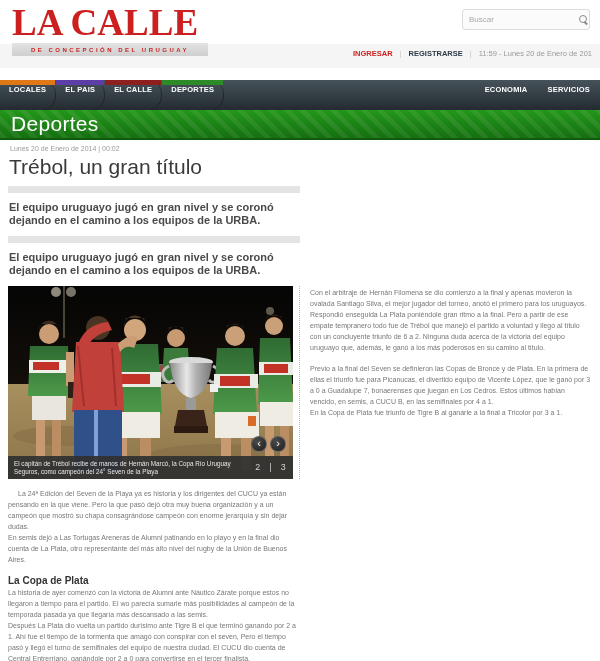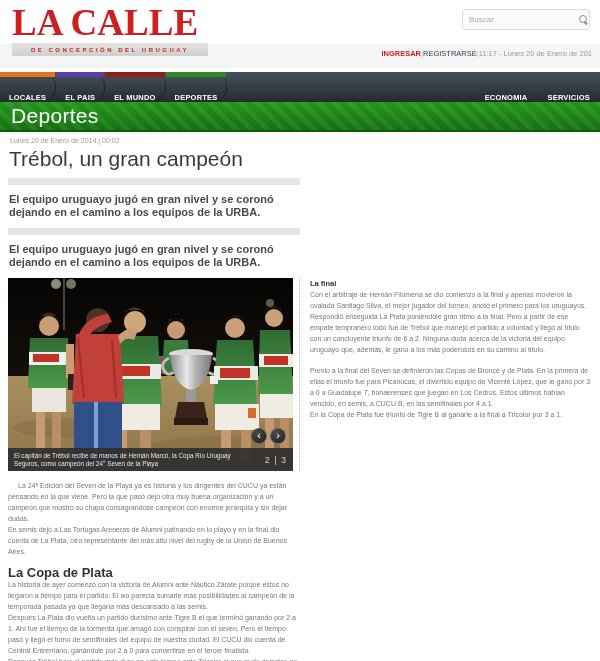--- a/index.html
+++ b/index.html
@@ -5,21 +5,21 @@
   * { margin:0; padding:0; box-sizing:border-box; }
   html,body { width:600px; }
   body {
     width:600px; height:661px; overflow:hidden;
     background:#ffffff;
     font-family:"Liberation Sans", sans-serif;
     color:#333;
   }
 
   
-  .header { position:relative; height:72px; background:#fff; }
+  .header { position:relative; height:80px; background:#fff; }
   .header-band { position:absolute; left:0; right:0; top:44px; height:24px; background:#f5f5f5; }
   .logo-block { position:absolute; left:12px; top:4px; width:196px; }
   .logo-title {
     font-family:"Liberation Serif", serif; font-weight:bold;
     font-size:37px; line-height:38px; color:#cc1f1f; letter-spacing:0px; white-space:nowrap;
   }
   .logo-subbar {
     margin-top:1px; height:13px; background:linear-gradient(#e3e3e3,#cfcfcf);
     display:flex; align-items:center; justify-content:center;
   }
@@ -39,35 +39,35 @@
   .mag-icon::before {
     content:""; position:absolute; left:0; top:0; width:6px; height:6px;
     border:1.4px solid #8a8a8a; border-radius:50%;
   }
   .mag-icon::after {
     content:""; position:absolute; left:6px; top:6px; width:4px; height:1.6px;
     background:#8a8a8a; transform:rotate(45deg); transform-origin:0 0;
   }
 
   .login-row {
-    position:absolute; right:8px; top:49px; display:flex; align-items:center; gap:0;
+    position:absolute; right:8px; top:49px; display:flex; align-items:center; gap:7px;
     font-size:7.5px; white-space:nowrap;
   }
   .login-link { color:#cc1f1f; font-weight:bold; cursor:pointer; }
-  .register-link { color:#2c3a48; font-weight:normal; cursor:pointer; }
+  .register-link { color:#2c3a48; font-weight:bold; cursor:pointer; }
   .login-sep { color:#c4c4c4; }
   .header-datetime { color:#9a9a9a; }
 
   
   .navbar {
     height:30px; background:linear-gradient(#46525a,#232b30);
     display:flex; align-items:stretch;
   }
   .nav-item {
-    position:relative; display:flex; align-items:flex-end;
+    position:relative; display:flex; align-items:flex-start;
     padding:5px 9px 0 9px; color:#fff; font-weight:bold; font-size:7.5px;
     letter-spacing:0.2px; cursor:pointer; border-right:1px solid rgba(0,0,0,0.35);
     white-space:nowrap;
     border-radius:14px;
   }
   .nav-item .stripe { position:absolute; top:0; left:0; right:0; height:5px; }
   .nav-right { margin-left:auto; display:flex; }
   .nav-right .nav-item { border-right:none; padding:5px 10px 0 10px; }
 
   
@@ -95,34 +95,34 @@
   
   .carousel { position:relative; width:292px; padding-right:6px; border-right:1px dotted #b8b8b8; }
   .photo-wrap { position:relative; width:285px; height:193px; overflow:hidden; background:#000; }
   .photo-wrap svg { display:block; }
   .caption-bar {
     position:absolute; left:0; right:0; bottom:0; height:23px;
     background:rgba(48,48,48,0.93); display:flex; align-items:center;
     padding:0 6px; color:#e8e8e8;
   }
   .caption-text { flex:1; font-size:6.3px; line-height:8px; padding-right:8px; }
-  .caption-counter { font-size:9px; color:#cfcfcf; letter-spacing:1px; }
+  .caption-counter { font-size:9px; color:#cfcfcf; letter-spacing:1px;font-family:Liberation Mono, monospace; }
   .car-arrows { position:absolute; right:7px; bottom:27px; display:flex; gap:3px; }
   .car-btn {
     width:16px; height:16px; border-radius:50%;
     background:radial-gradient(circle at 35% 30%, #4a4a4a, #1d1d1d);
     color:#fff; display:flex; align-items:center; justify-content:center;
     font-size:11px; line-height:1; cursor:pointer; border:1px solid rgba(255,255,255,0.25);
     padding-bottom:2px;
   }
 
   
   .body-text { margin-top:9px; font-size:7px; line-height:11px; color:#777; width:292px; }
   .body-text .p-indent { text-indent:10px; }
-  .body-heading { font-size:13px; font-weight:bold; color:#333; margin:10px 0 1px 0; }
+  .body-heading { font-size:10px; font-weight:bold; color:#333; margin:10px 0 1px 0; }
 
   
   .side-heading { font-size:7.5px; font-weight:bold; color:#333; margin:0 0 1px 0; }
   .side-text { font-size:7px; line-height:11px; color:#777; margin-bottom:10px; }
 </style>
 </head>
 <body>
 
 <div class="header">
   <div class="header-band"></div>
@@ -134,36 +134,36 @@
   </div>
   <div class="search-box">
     <input class="search-input" type="text" placeholder="Buscar" style="">
     <span class="mag-icon"></span>
   </div>
   <div class="login-row">
     <span class="login-link">INGRESAR</span>
     <span class="login-sep">|</span>
     <span class="register-link">REGISTRARSE</span>
     <span class="login-sep">|</span>
-    <span class="header-datetime">11:17 - Lunes 20 de Enero de 201</span>
+    <span class="header-datetime">11:59 - Lunes 20 de Enero de 201</span>
   </div>
 </div>
 
 <div class="navbar">
   <div class="nav-item">
       <span class="stripe" style="background: rgb(224, 120, 24);"></span>
       <span>LOCALES</span>
     </div>
   <div class="nav-item">
       <span class="stripe" style="background: rgb(91, 62, 168);"></span>
       <span>EL PAIS</span>
     </div>
   <div class="nav-item">
       <span class="stripe" style="background: rgb(142, 31, 31);"></span>
-      <span>EL MUNDO</span>
+      <span>EL CALLE</span>
     </div>
   <div class="nav-item">
       <span class="stripe" style="background: rgb(45, 138, 40);"></span>
       <span>DEPORTES</span>
     </div>
   <div class="nav-right">
     <div class="nav-item">
         <span>ECONOMIA</span>
       </div>
     <div class="nav-item">
@@ -173,21 +173,21 @@
   </div>
 </div>
 
 <div class="section-banner">
   <span class="section-title">Deportes</span>
 </div>
 
 <div class="content">
 
   <div class="article-meta">Lunes 20 de Enero de 2014 | 00:02</div>
-  <h1 class="article-title">Trébol, un gran campeón</h1>
+  <h1 class="article-title">Trébol, un gran título</h1>
 
   <div class="share-bar"></div>
   <p class="article-lead">El equipo uruguayo jugó en gran nivel y se coronó dejando en el camino a los equipos de la URBA.</p>
   <div class="share-bar"></div>
   <p class="article-lead">El equipo uruguayo jugó en gran nivel y se coronó dejando en el camino a los equipos de la URBA.</p>
 
   <div class="cols">
 
     <div class="col-left">
 
@@ -325,21 +325,20 @@
 
         <div class="body-heading">La Copa de Plata</div>
         <div>La historia de ayer comenzó con la victoria de Alumni ante Náutico Zárate porque estos no llegaron a tiempo para el partido. El wo parecía sumarle más posibilidades al campeón de la temporada pasada ya que llegaría más descansado a las semis.</div>
         <div>Después La Plata dio vuelta un partido durísimo ante Tigre B el que terminó ganando por 2 a 1. Ahí fue el tiempo de la tormenta que amagó con conspirar con el seven, Pero el tiempo pasó y llegó el turno de semifinales del equipo de nuestra ciudad. El CUCU dio cuenta de Central Entrerriano, ganándole por 2 a 0 para convertirse en el tercer finalista.</div>
         <div>Después Trébol tuvo el partido más duro en este torneo ante Tricolor al que pudo derrotar, no sin esfuerzo, por 4 a 3. Los de DAOM le pelearon duramente el pasaje a semis cediendo recién en el final ante el poderío uruguayo.</div>
 
       </div>
     </div>
 
     <div class="col-right">
-      <div class="side-heading">La final</div>
       <div class="side-text">Con el arbitraje de Hernán Filomena se dio comienzo a la final y apenas movieron la ovalada Santiago Silva, el mejor jugador del torneo, anotó el primero para los uruguayos. Respondió enseguida La Plata poniéndole gran ritmo a la final. Pero a partir de ese empate tempranero todo fue de Trébol que manejó el partido a voluntad y llegó al título con un concluyente triunfo de 6 a 2. Ninguna duda acerca de la victoria del equipo uruguayo que, además, le ganó a los más poderosos en su camino al título.</div>
 
       <div class="side-text">
         <div>Previo a la final del Seven se definieron las Copas de Bronce y de Plata. En la primera de ellas el triunfo fue para Picanucas, el divertido equipo de Vicente López, que le ganó por 3 a 0 a Guadalupe 7, bonaerenses que juegan en Los Cedros. Estos últimos habían vencido, en semis, a CUCU B, en las semifinales por 4 a 1.</div>
         <div>En la Copa de Plata fue triunfo de Tigre B al ganarle a la final a Tricolor por 3 a 1.</div>
       </div>
     </div>
   </div>
 </div>
 

